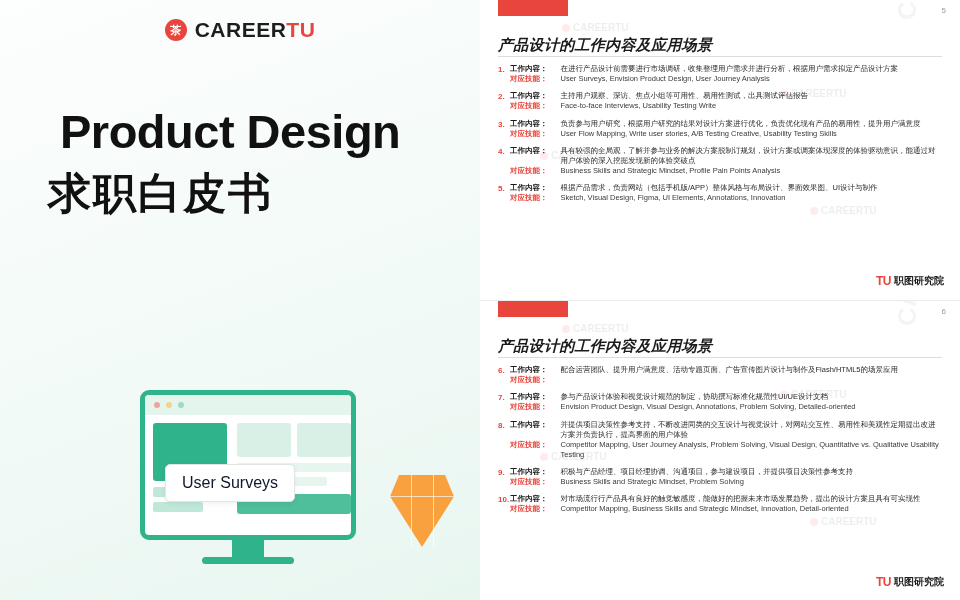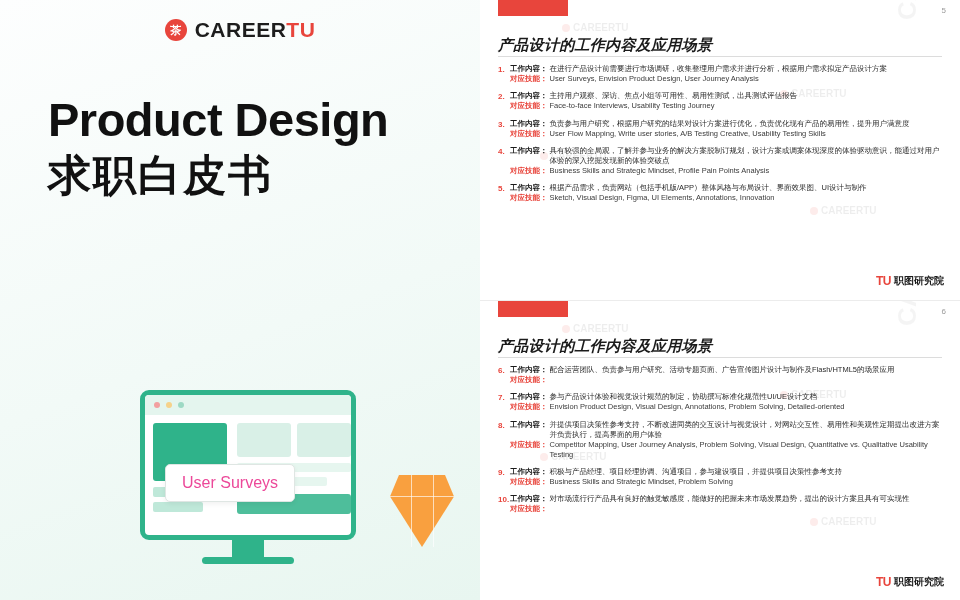--- a/index.html
+++ b/index.html
@@ -6,57 +6,57 @@
   body{width:960px;height:600px;overflow:hidden;background:#fff;font-family:"Liberation Sans",sans-serif;}
   .page{position:relative;width:960px;height:600px;display:flex;}
 
   
   .cover{position:relative;width:480px;height:600px;background:linear-gradient(160deg,#fdfefe 0%,#f2faf7 55%,#e8f6f0 100%);overflow:hidden;}
   .brand{position:absolute;top:18px;left:0;width:480px;display:flex;align-items:center;justify-content:center;gap:8px;}
   .brand-mark{width:22px;height:22px;border-radius:50%;background:#e8453c;display:flex;align-items:center;justify-content:center;color:#fff;font-size:11px;font-weight:bold;}
   .brand-text{font-size:21px;font-weight:bold;letter-spacing:.5px;color:#1d1d1d;}
   .brand-text .accent{color:#e8453c;}
   .cover-title{position:absolute;top:95px;left:48px;width:400px;}
-  .cover-title h1{margin:0;font-size:47px;line-height:1.06;font-weight:bold;color:#111;letter-spacing:-0.5px;}
+  .cover-title h1{margin:12px;font-size:47px;line-height:1.06;font-weight:bold;color:#111;letter-spacing:-0.5px;}
   .cover-title h2{margin:6px 0 8px 0;font-size:43px;line-height:1.12;font-weight:bold;color:#111;letter-spacing:2px;}
 
   
   .illus{position:absolute;left:140px;top:390px;width:220px;height:185px;}
   .monitor{position:absolute;left:0;top:0;width:216px;height:150px;border:5px solid #2fb38a;border-radius:9px;background:#fff;box-sizing:border-box;overflow:hidden;}
   .m-top{position:absolute;left:0;top:0;width:100%;height:20px;background:#e4f5ee;}
   .m-dot{position:absolute;top:7px;width:6px;height:6px;border-radius:50%;background:#9dd9c4;}
   .m-left{position:absolute;left:8px;top:28px;width:74px;height:58px;background:#2fb38a;border-radius:3px;}
   .m-left2{position:absolute;left:8px;top:92px;width:74px;height:10px;background:#bfe8d9;border-radius:2px;}
   .m-left3{position:absolute;left:8px;top:107px;width:50px;height:10px;background:#bfe8d9;border-radius:2px;}
   .m-right{position:absolute;left:92px;top:28px;width:54px;height:34px;background:#d9f0e7;border-radius:3px;}
   .m-right2{position:absolute;left:152px;top:28px;width:54px;height:34px;background:#d9f0e7;border-radius:3px;}
   .m-right3{position:absolute;left:92px;top:68px;width:114px;height:9px;background:#e6f6ef;border-radius:2px;}
   .m-right4{position:absolute;left:92px;top:82px;width:90px;height:9px;background:#e6f6ef;border-radius:2px;}
   .m-right5{position:absolute;left:92px;top:99px;width:114px;height:20px;background:#2fb38a;border-radius:3px;opacity:.85;}
   .stand{position:absolute;left:92px;top:150px;width:32px;height:18px;background:#2fb38a;}
   .base{position:absolute;left:62px;top:167px;width:92px;height:7px;border-radius:4px;background:#2fb38a;}
-  .chip{position:absolute;left:25px;top:74px;padding:9px 16px;background:#fff;border:1px solid #dfe6e3;border-radius:5px;font-size:16px;color:#ec4899;box-shadow:0 2px 5px rgba(0,0,0,.06);}
+  .chip{position:absolute;left:25px;top:74px;padding:9px 16px;background:#fff;border:1px solid #dfe6e3;border-radius:5px;font-size:16px;color:#0f172a;box-shadow:0 2px 5px rgba(0,0,0,.06);}
   .sketch{position:absolute;left:250px;top:85px;width:64px;height:72px;}
   .sk-body{position:absolute;left:0;top:0;width:64px;height:72px;background:#f9a03f;clip-path:polygon(14% 0,86% 0,100% 30%,50% 100%,0 30%);}
   .sk-inner{position:absolute;left:0;top:0;width:64px;height:72px;}
   .sk-line{position:absolute;background:rgba(255,255,255,.65);}
 
   
   .slides{position:relative;width:480px;height:600px;background:#fdfdfd;}
   .slide{position:relative;width:480px;height:300px;background:#fff;overflow:hidden;border-bottom:1px solid #ececec;}
   .red-bar{position:absolute;left:18px;top:-14px;width:70px;height:30px;background:#e8453c;}
   .pg-num{position:absolute;right:14px;top:6px;font-size:8px;color:#9a9a9a;}
   .sl-title{position:absolute;left:18px;top:36px;font-size:15px;font-weight:bold;font-style:italic;color:#1b1b1b;letter-spacing:.3px;}
   .sl-rule{position:absolute;left:18px;top:56px;width:444px;height:1px;background:#dcdcdc;}
   .items{position:absolute;left:18px;top:64px;width:444px;}
   .item{display:flex;margin-bottom:7px;}
   .idx{width:12px;flex:0 0 12px;font-size:8px;color:#e8453c;font-weight:bold;padding-top:1px;}
   .body{flex:1;}
   .ln{display:flex;align-items:flex-start;line-height:1.35;}
-  .lbl{flex:0 0 auto;font-size:7.5px;font-weight:bold;color:#1b1b1b;white-space:nowrap;margin-right:2px;}
+  .lbl{flex:0 0 auto;font-size:7.5px;font-weight:bold;color:#1b1b1b;white-space:nowrap;margin-right:13px;}
   .lbl.red{color:#e8453c;}
   .txt{font-size:7.5px;color:#3a3a3a;}
   .txt.cn{color:#2a2a2a;}
   .logo{position:absolute;right:16px;bottom:12px;display:flex;align-items:center;gap:3px;}
   .logo-tu{font-size:12px;font-weight:bold;color:#e8453c;letter-spacing:-.5px;}
   .logo-cn{font-size:10px;font-weight:bold;color:#1b1b1b;}
 
   
   .wm{position:absolute;font-size:10px;color:rgba(0,0,0,.07);font-weight:bold;white-space:nowrap;pointer-events:none;display:flex;align-items:center;gap:3px;}
   .wm .dot{width:8px;height:8px;border-radius:50%;background:rgba(232,69,60,.10);}
@@ -149,21 +149,21 @@
         </div>
         <div class="item">
           <div class="idx">2.</div>
           <div class="body">
             <div class="ln">
                 <span class="lbl">工作内容：</span>
                 <span class="txt cn">主持用户观察、深访、焦点小组等可用性、易用性测试，出具测试评估报告</span>
               </div>
             <div class="ln">
                 <span class="lbl red">对应技能：</span>
-                <span class="txt">Face-to-face Interviews, Usability Testing Journey</span>
+                <span class="txt">Face-to-face Interviews, Usability Testing Write</span>
               </div>
           </div>
         </div>
         <div class="item">
           <div class="idx">3.</div>
           <div class="body">
             <div class="ln">
                 <span class="lbl">工作内容：</span>
                 <span class="txt cn">负责参与用户研究，根据用户研究的结果对设计方案进行优化，负责优化现有产品的易用性，提升用户满意度</span>
               </div>
@@ -230,21 +230,21 @@
           <span>CAREERTU</span>
         </div>
       <div class="wm-big" style="left:412px;top:25px;">CAREERTU</div>
 
       <div class="items">
         <div class="item">
           <div class="idx">6.</div>
           <div class="body">
             <div class="ln">
                 <span class="lbl">工作内容：</span>
-                <span class="txt cn">配合运营团队、负责参与用户研究、活动专题页面、广告宣传图片设计与制作及Flash/HTML5的场景应用</span>
+                <span class="txt cn">配合运营团队、提升用户满意度、活动专题页面、广告宣传图片设计与制作及Flash/HTML5的场景应用</span>
               </div>
             <div class="ln">
                 <span class="lbl red">对应技能：</span>
               </div>
           </div>
         </div>
         <div class="item">
           <div class="idx">7.</div>
           <div class="body">
             <div class="ln">
@@ -285,20 +285,21 @@
         </div>
         <div class="item">
           <div class="idx">10.</div>
           <div class="body">
             <div class="ln">
                 <span class="lbl">工作内容：</span>
                 <span class="txt cn">对市场流行行产品具有良好的触觉敏感度，能做好的把握未来市场发展趋势，提出的设计方案且具有可实现性</span>
               </div>
             <div class="ln">
                 <span class="lbl red">对应技能：</span>
+                <span class="txt">Competitor Mapping, Business Skills and Strategic Mindset, Innovation, Detail-oriented</span>
               </div>
           </div>
         </div>
       </div>
 
       <div class="logo">
         <span class="logo-tu">TU</span>
         <span class="logo-cn">职图研究院</span>
       </div>
     </div>

